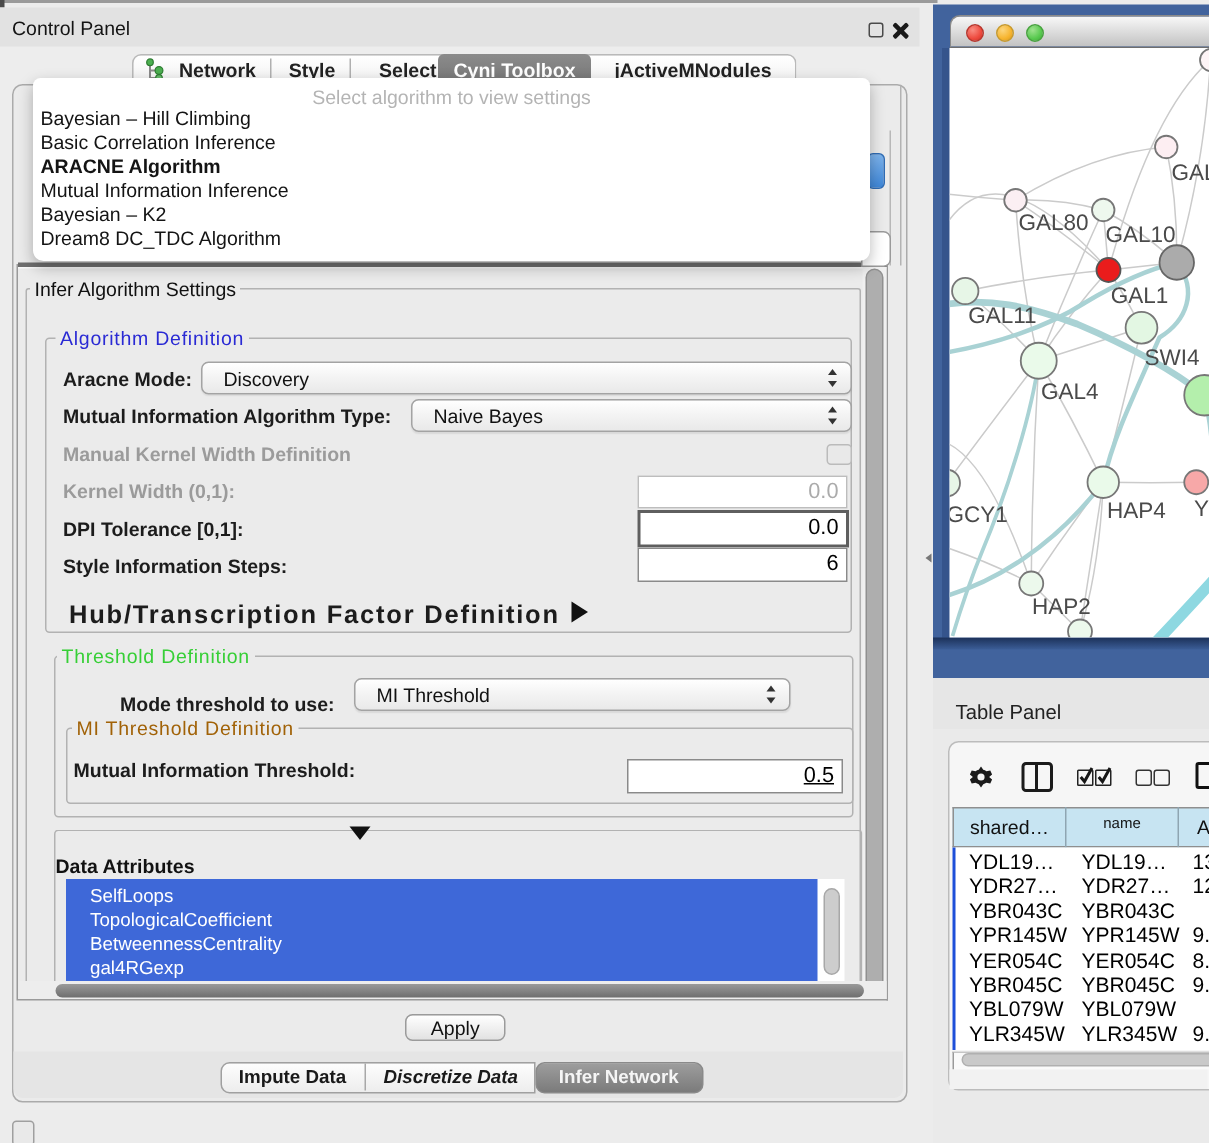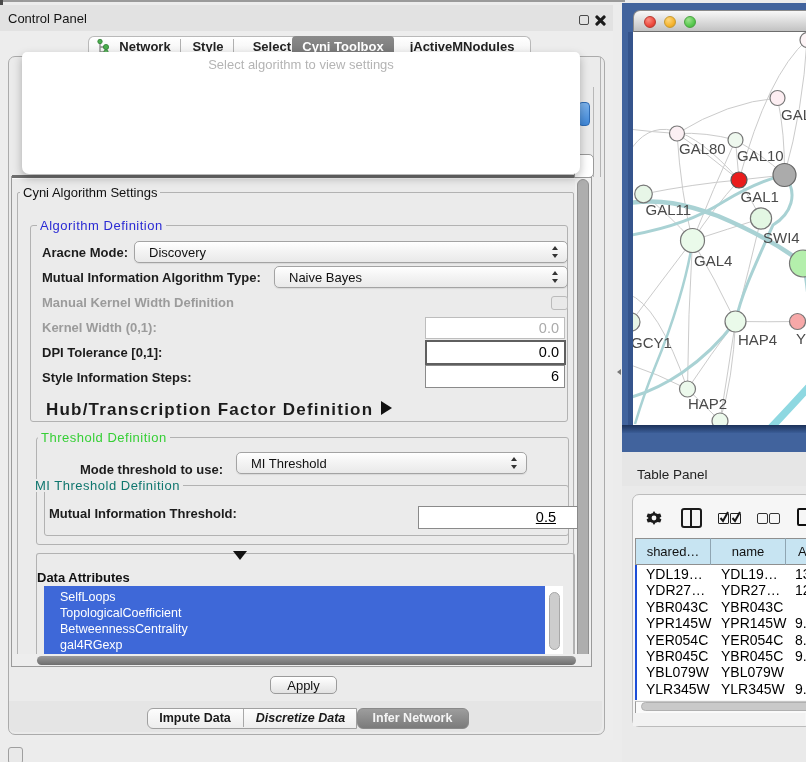--- a/index.html
+++ b/index.html
@@ -59,21 +59,21 @@
 
   <div class="ab" style="left:575px;top:173px;width:16px;height:488px;background:#f0f0f0;"></div>
   <div class="ab" style="left:577px;top:174px;width:12px;height:484px;background:#aeaeae;border:1px solid #909090;border-radius:6px;box-sizing:border-box;"></div>
 
   <div class="ab" style="left:600px;top:52px;width:1px;height:120px;background:#b3b3b3;"></div>
   <div class="ab" style="left:593px;top:82px;width:1px;height:90px;background:#b8b8b8;"></div>
   <div class="ab" style="left:578px;top:97px;width:10px;height:22px;border-radius:4px;background:linear-gradient(#7db3ec,#3f87d8);border:1px solid #2f6cb5;"></div>
   <div class="ab" style="left:574px;top:149px;width:18px;height:22px;border:1px solid #9a9a9a;border-radius:0 5px 5px 0;background:#fff;"></div>
 
   <div class="grp" style="left:17px;top:187px;width:555px;height:470px;border-radius:2px;"></div>
-  <div class="gl" style="left:20px;top:181px;color:#111;letter-spacing:0;">Cyni Algorithm Settings</div>
+  <div class="gl" style="left:20px;top:181px;color:#111;letter-spacing:0;">Infer Algorithm Settings</div>
 
   <div class="grp" style="left:30px;top:220px;width:536px;height:195px;"></div>
   <div class="gl" style="left:37px;top:214px;color:#2a2ad4;">Algorithm Definition</div>
 
   <div class="ab lbl" style="left:42px;top:240px;">Aracne Mode:</div>
   <div class="combo" style="left:134px;top:236px;width:432px;height:20px;">
       <span class="ct">Discovery</span>
       <span class="arr" style="right:8px;top:3px;"></span>
     </div>
 
@@ -101,23 +101,23 @@
   <div class="grp" style="left:36px;top:432px;width:531px;height:106px;"></div>
   <div class="gl" style="left:38px;top:426px;color:#36cf36;">Threshold Definition</div>
 
   <div class="ab lbl" style="left:80px;top:457px;">Mode threshold to use:</div>
   <div class="combo" style="left:236px;top:447px;width:289px;height:20px;">
       <span class="ct">MI Threshold</span>
       <span class="arr" style="right:8px;top:3px;"></span>
     </div>
 
   <div class="grp" style="left:44px;top:480px;width:523px;height:49px;"></div>
-  <div class="gl" style="left:32px;top:474px;color:#0f766e;">MI Threshold Definition</div>
+  <div class="gl" style="left:48px;top:474px;color:#a16207;">MI Threshold Definition</div>
   <div class="ab lbl" style="left:49px;top:501px;">Mutual Information Threshold:</div>
-  <div class="fld" style="left:418px;top:501px;width:137px;height:18px;border:1px solid #8a8a8a;padding:2px 21px 1px 0;color:#000;text-decoration:underline;">0.5</div>
+  <div class="fld" style="left:418px;top:501px;width:137px;height:18px;border:1px solid #8a8a8a;padding:2px 5px 1px 0;color:#000;text-decoration:underline;">0.5</div>
 
   <div class="grp" style="left:36px;top:548px;width:537px;height:112px;border-bottom:none;"></div>
   <div class="ab" style="left:233px;top:546px;width:0;height:0;border-left:7.5px solid transparent;border-right:7.5px solid transparent;border-top:9px solid #111;"></div>
   <div class="ab" style="left:37px;top:565px;font-size:13px;font-weight:bold;color:#111;">Data Attributes</div>
 
   <div class="ab" style="left:44px;top:581px;width:519px;height:68px;background:#fff;"></div>
   <div class="ab" style="left:44px;top:581px;width:501px;height:68px;background:#3e68d8;"></div>
   <div class="ab" style="left:60px;top:584px;font-size:12.5px;color:#fff;line-height:16px;">SelfLoops<br>TopologicalCoefficient<br>BetweennessCentrality<br>gal4RGexp</div>
   <div class="ab" style="left:549px;top:587px;width:11px;height:58px;background:#cdcdcd;border:1px solid #a8a8a8;border-radius:6px;box-sizing:border-box;"></div>
 
@@ -130,20 +130,21 @@
 
   <div class="ab" style="left:147px;top:703px;width:210px;height:20.5px;background:linear-gradient(#fdfdfd,#ededed);border:1px solid #a0a0a0;border-radius:6px 0 0 6px;box-sizing:border-box;"></div>
   <div class="ab" style="left:243px;top:704px;width:1px;height:18px;background:#a8a8a8;"></div>
   <div class="ab" style="left:357px;top:703px;width:111.5px;height:20.5px;background:linear-gradient(#9d9d9d,#7b7b7b);border:1px solid #8a8a8a;border-radius:6px;box-sizing:border-box;"></div>
   <div class="ab" style="left:147px;top:706px;width:96px;text-align:center;font-size:12.5px;font-weight:bold;color:#1a1a1a;">Impute Data</div>
   <div class="ab" style="left:244px;top:706px;width:113px;text-align:center;font-size:12.5px;font-weight:bold;color:#1a1a1a;font-style:italic;">Discretize Data</div>
   <div class="ab" style="left:357px;top:706px;width:111px;text-align:center;font-size:12.5px;font-weight:bold;color:#f5f5f5;">Infer Network</div>
 
   <div class="ab" style="left:22px;top:47px;width:558px;height:122px;background:#fff;border-radius:5px 5px 7px 7px;box-shadow:0 4px 10px rgba(0,0,0,0.28);"></div>
   <div class="ab" style="left:22px;top:52px;width:558px;text-align:center;font-size:13px;color:#b4b4b4;">Select algorithm to view settings</div>
+  <div class="ab" style="left:27px;top:66px;font-size:13px;color:#141414;line-height:16px;white-space:nowrap;">Bayesian – Hill Climbing<br>Basic Correlation Inference<br><b>ARACNE Algorithm</b><br>Mutual Information Inference<br>Bayesian – K2<br>Dream8 DC_TDC Algorithm</div>
 </div>
 
 <div class="ab" style="left:8px;top:747px;width:13px;height:15px;border:1.5px solid #9f9f9f;border-radius:3px;background:#e9e9e9;"></div>
 
 <div class="ab" style="left:622px;top:3px;width:184px;height:449px;background:#41639d;"></div>
 
 <div class="ab" style="left:617px;top:369px;width:0;height:0;border-top:3px solid transparent;border-bottom:3px solid transparent;border-right:4px solid #777;"></div>
 
 <div class="ab" style="left:628px;top:32px;width:5px;height:393px;background:#35548c;"></div>
 <div class="ab" style="left:622px;top:424.5px;width:184px;height:8px;background:linear-gradient(#1c3159,#3b5d97);"></div>
@@ -248,21 +249,21 @@
   <path d="M14.5 9 L17 12 L22 3" stroke="#161616" stroke-width="2" fill="none"></path>
 </svg>
 <div class="ab" style="left:756.5px;top:513px;width:9px;height:9px;border:1.5px solid #333;border-radius:2px;"></div>
 <div class="ab" style="left:769px;top:513px;width:9px;height:9px;border:1.5px solid #333;border-radius:2px;"></div>
 <div class="ab" style="left:797px;top:508px;width:12px;height:14px;border:2.5px solid #111;border-radius:2px;background:#f6f6f6;"></div>
 
 <div class="ab" style="left:635px;top:538px;width:171px;height:27px;background:#c7e4f2;border-top:1px solid #8f8f8f;border-left:1px solid #8f8f8f;border-bottom:1px solid #8f8f8f;box-sizing:border-box;"></div>
 <div class="ab" style="left:710px;top:538px;width:1px;height:27px;background:#8fa5b2;"></div>
 <div class="ab" style="left:785px;top:538px;width:1px;height:27px;background:#8fa5b2;"></div>
 <div class="ab" style="left:636px;top:544px;width:74px;text-align:center;font-size:13px;color:#111;">shared…</div>
-<div class="ab" style="left:711px;top:544px;width:74px;text-align:center;font-size:13px;color:#111;">name</div>
+<div class="ab" style="left:711px;top:544px;width:74px;text-align:center;font-size:10px;color:#111;">name</div>
 <div class="ab" style="left:786px;top:544px;width:30px;font-size:13px;color:#111;padding-left:12px;">A</div>
 <div class="ab" style="left:635px;top:565px;width:171px;height:135px;background:#fff;border-left:2px solid #1d4ed8;box-sizing:border-box;overflow:hidden;">
   <div style="position:absolute;left:9px;top:1px;font-size:14px;color:#000;line-height:16.4px;">YDL19…<br>YDR27…<br>YBR043C<br>YPR145W<br>YER054C<br>YBR045C<br>YBL079W<br>YLR345W<br>YIL053C</div>
   <div style="position:absolute;left:84px;top:1px;font-size:14px;color:#000;line-height:16.4px;">YDL19…<br>YDR27…<br>YBR043C<br>YPR145W<br>YER054C<br>YBR045C<br>YBL079W<br>YLR345W<br>YIL053C</div>
   <div style="position:absolute;left:158px;top:1px;font-size:14px;color:#000;line-height:16.4px;">13<br>12<br>&nbsp;<br>9.<br>8.<br>9.<br>&nbsp;<br>9.<br>9.</div>
 </div>
 
 <div class="ab" style="left:635px;top:701px;width:171px;height:12px;background:#fafafa;border-top:1px solid #c5c5c5;border-left:1px solid #9a9a9a;box-sizing:border-box;"></div>
 <div class="ab" style="left:641px;top:702px;width:170px;height:9px;background:#c9c9c9;border:1px solid #b0b0b0;border-radius:5px;box-sizing:border-box;"></div>
 <div class="ab" style="left:633px;top:713px;width:172px;height:13px;background:#f2f2f2;"></div>

